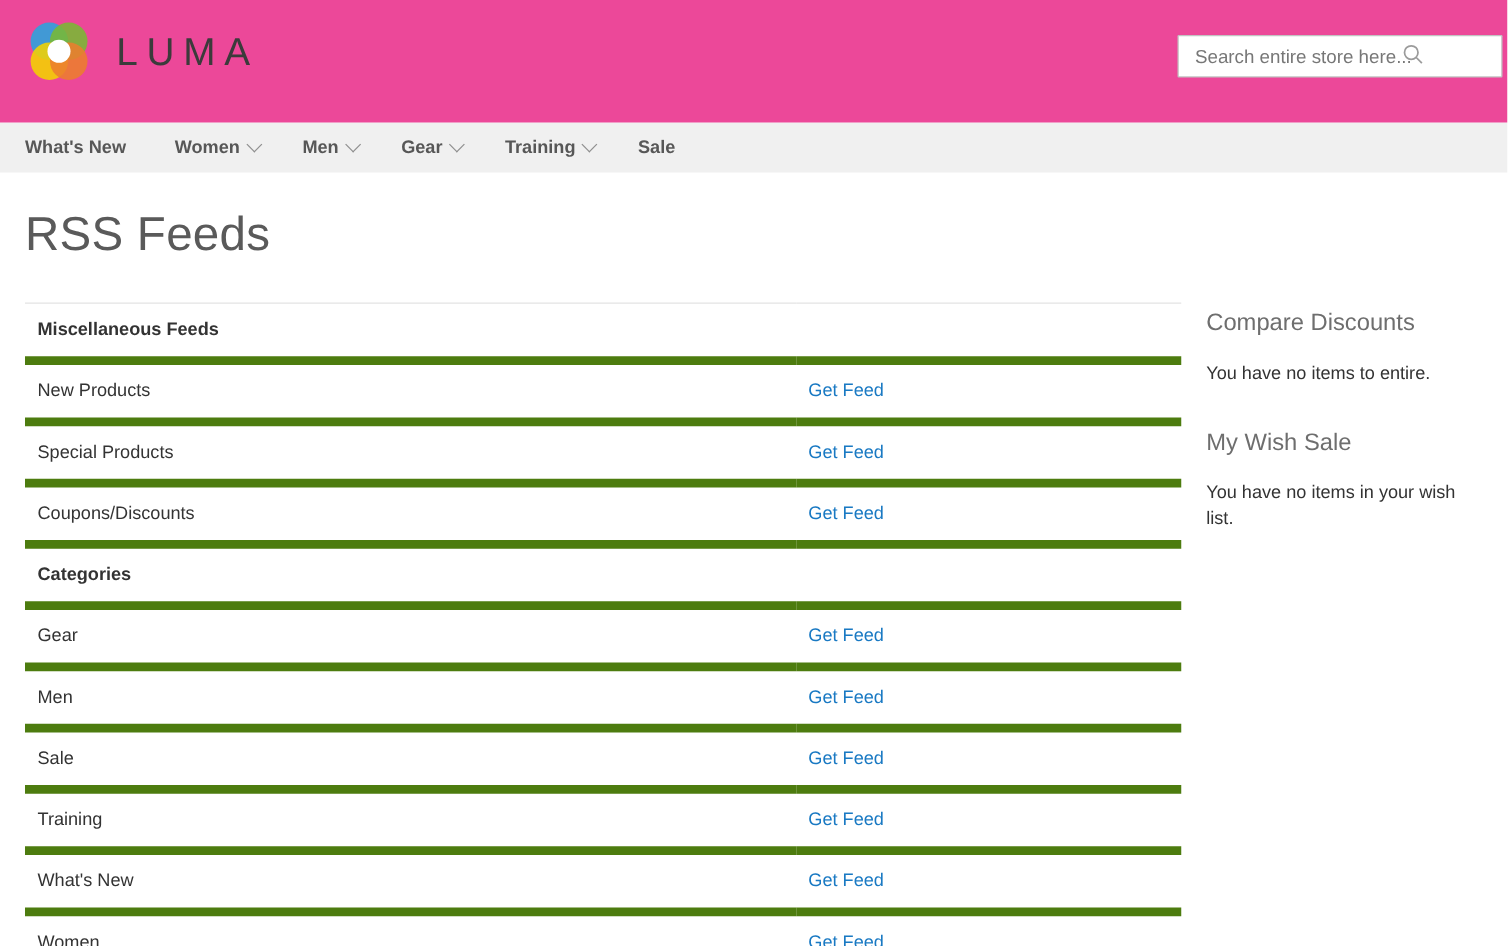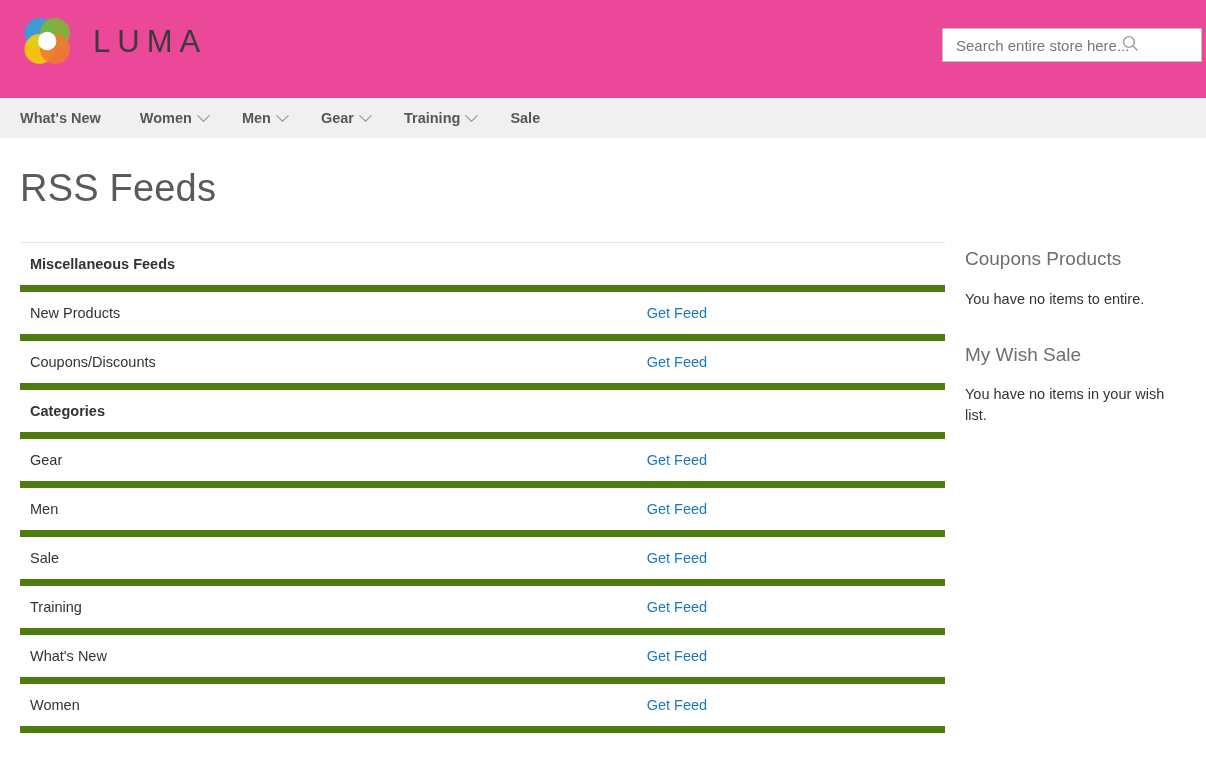--- a/index.html
+++ b/index.html
@@ -278,20 +278,24 @@
     <table class="rss-table">
       <tbody id="rss-tbody">
           <tr>
             <th class="cell-label" colspan="2">Miscellaneous Feeds</th>
           </tr>
           <tr>
             <td class="cell-label">New Products</td>
             <td class="cell-link"><a class="rss-link" href="#">Get Feed</a></td>
           </tr>
           <tr>
+            <td class="cell-label">Special Products</td>
+            <td class="cell-link"><a class="rss-link" href="#">Get Feed</a></td>
+          </tr>
+          <tr>
             <td class="cell-label">Coupons/Discounts</td>
             <td class="cell-link"><a class="rss-link" href="#">Get Feed</a></td>
           </tr>
           <tr>
             <th class="cell-label" colspan="2">Categories</th>
           </tr>
           <tr>
             <td class="cell-label">Gear</td>
             <td class="cell-link"><a class="rss-link" href="#">Get Feed</a></td>
           </tr>
@@ -314,21 +318,21 @@
           <tr>
             <td class="cell-label">Women</td>
             <td class="cell-link"><a class="rss-link" href="#">Get Feed</a></td>
           </tr>
         </tbody>
     </table>
   </div>
 
   <aside class="col-side" id="sidebar">
       <div class="side-block">
-        <div class="side-title">Coupons Products</div>
+        <div class="side-title">Compare Discounts</div>
         <p class="side-text">You have no items to entire.</p>
       </div>
       <div class="side-block">
         <div class="side-title">My Wish Sale</div>
         <p class="side-text">You have no items in your wish list.</p>
       </div>
     </aside>
 
 </div>
 

